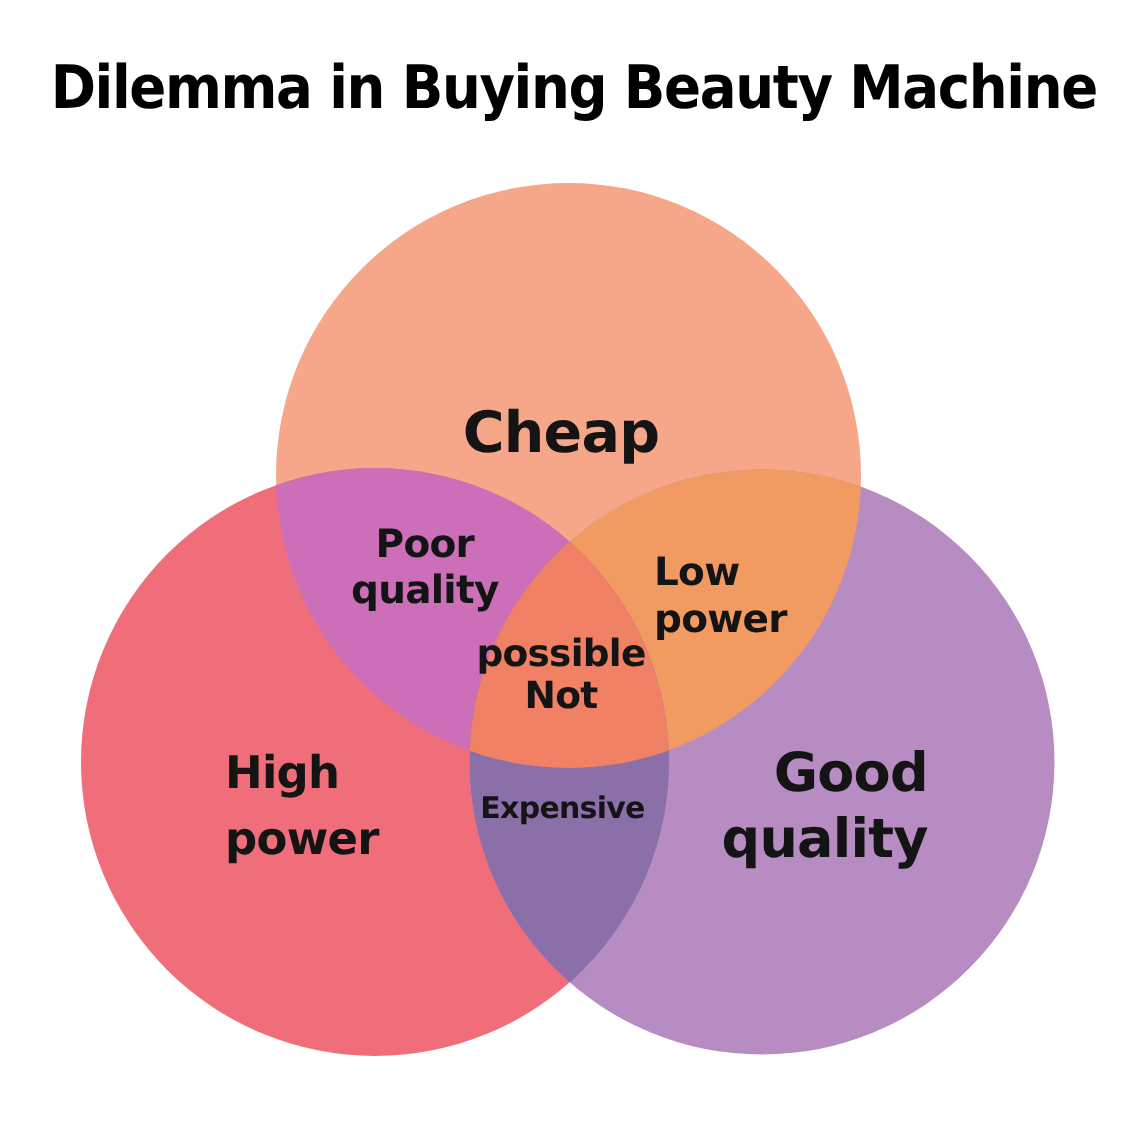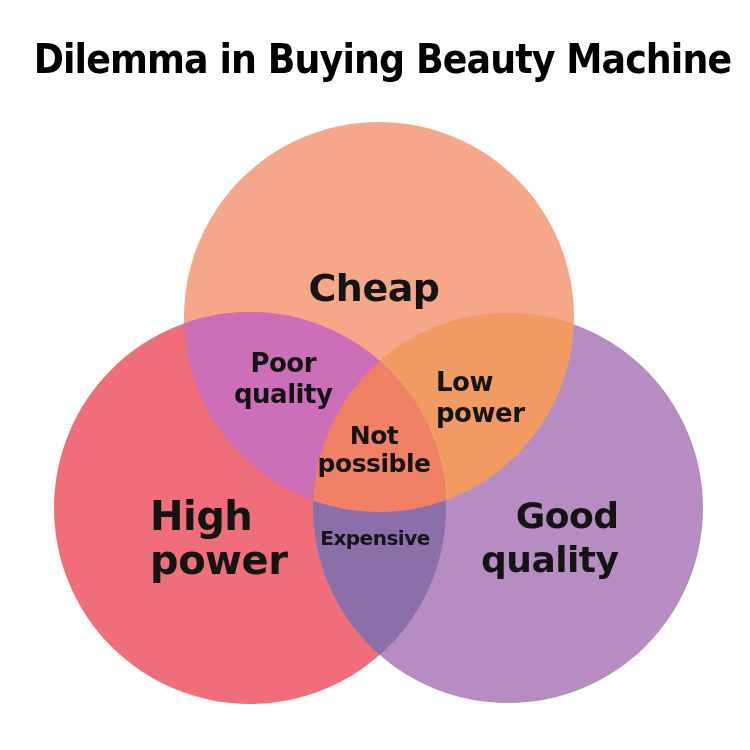--- a/index.html
+++ b/index.html
@@ -67,21 +67,21 @@
     text-align: center;
   }
   .lbl-expensive {
     left: 375px; top: 527px;
     transform: translateX(-50%);
     font-size: 20px; line-height: 22px;
     text-align: center;
   }
   .lbl-high {
     left: 150px; top: 494px;
-    font-size: 40px; line-height: 44px;
+    font-size: 30px; line-height: 44px;
     text-align: left;
   }
   .lbl-good {
     left: 481px; top: 494px;
     font-size: 36px; line-height: 44px;
     text-align: right;
   }
 </style>
 </head>
 <body>
@@ -129,22 +129,22 @@
     <div class="line">Poor</div>
     <div class="line">quality</div>
   </div>
 
   <div class="lbl lbl-low">
     <div class="line">Low</div>
     <div class="line">power</div>
   </div>
 
   <div class="lbl lbl-not">
+    <div class="line">possible</div>
     <div class="line">Not</div>
-    <div class="line">possible</div>
   </div>
 
   <div class="lbl lbl-expensive">
     <div class="line">Expensive</div>
   </div>
 
   <div class="lbl lbl-high">
     <div class="line">High</div>
     <div class="line">power</div>
   </div>

